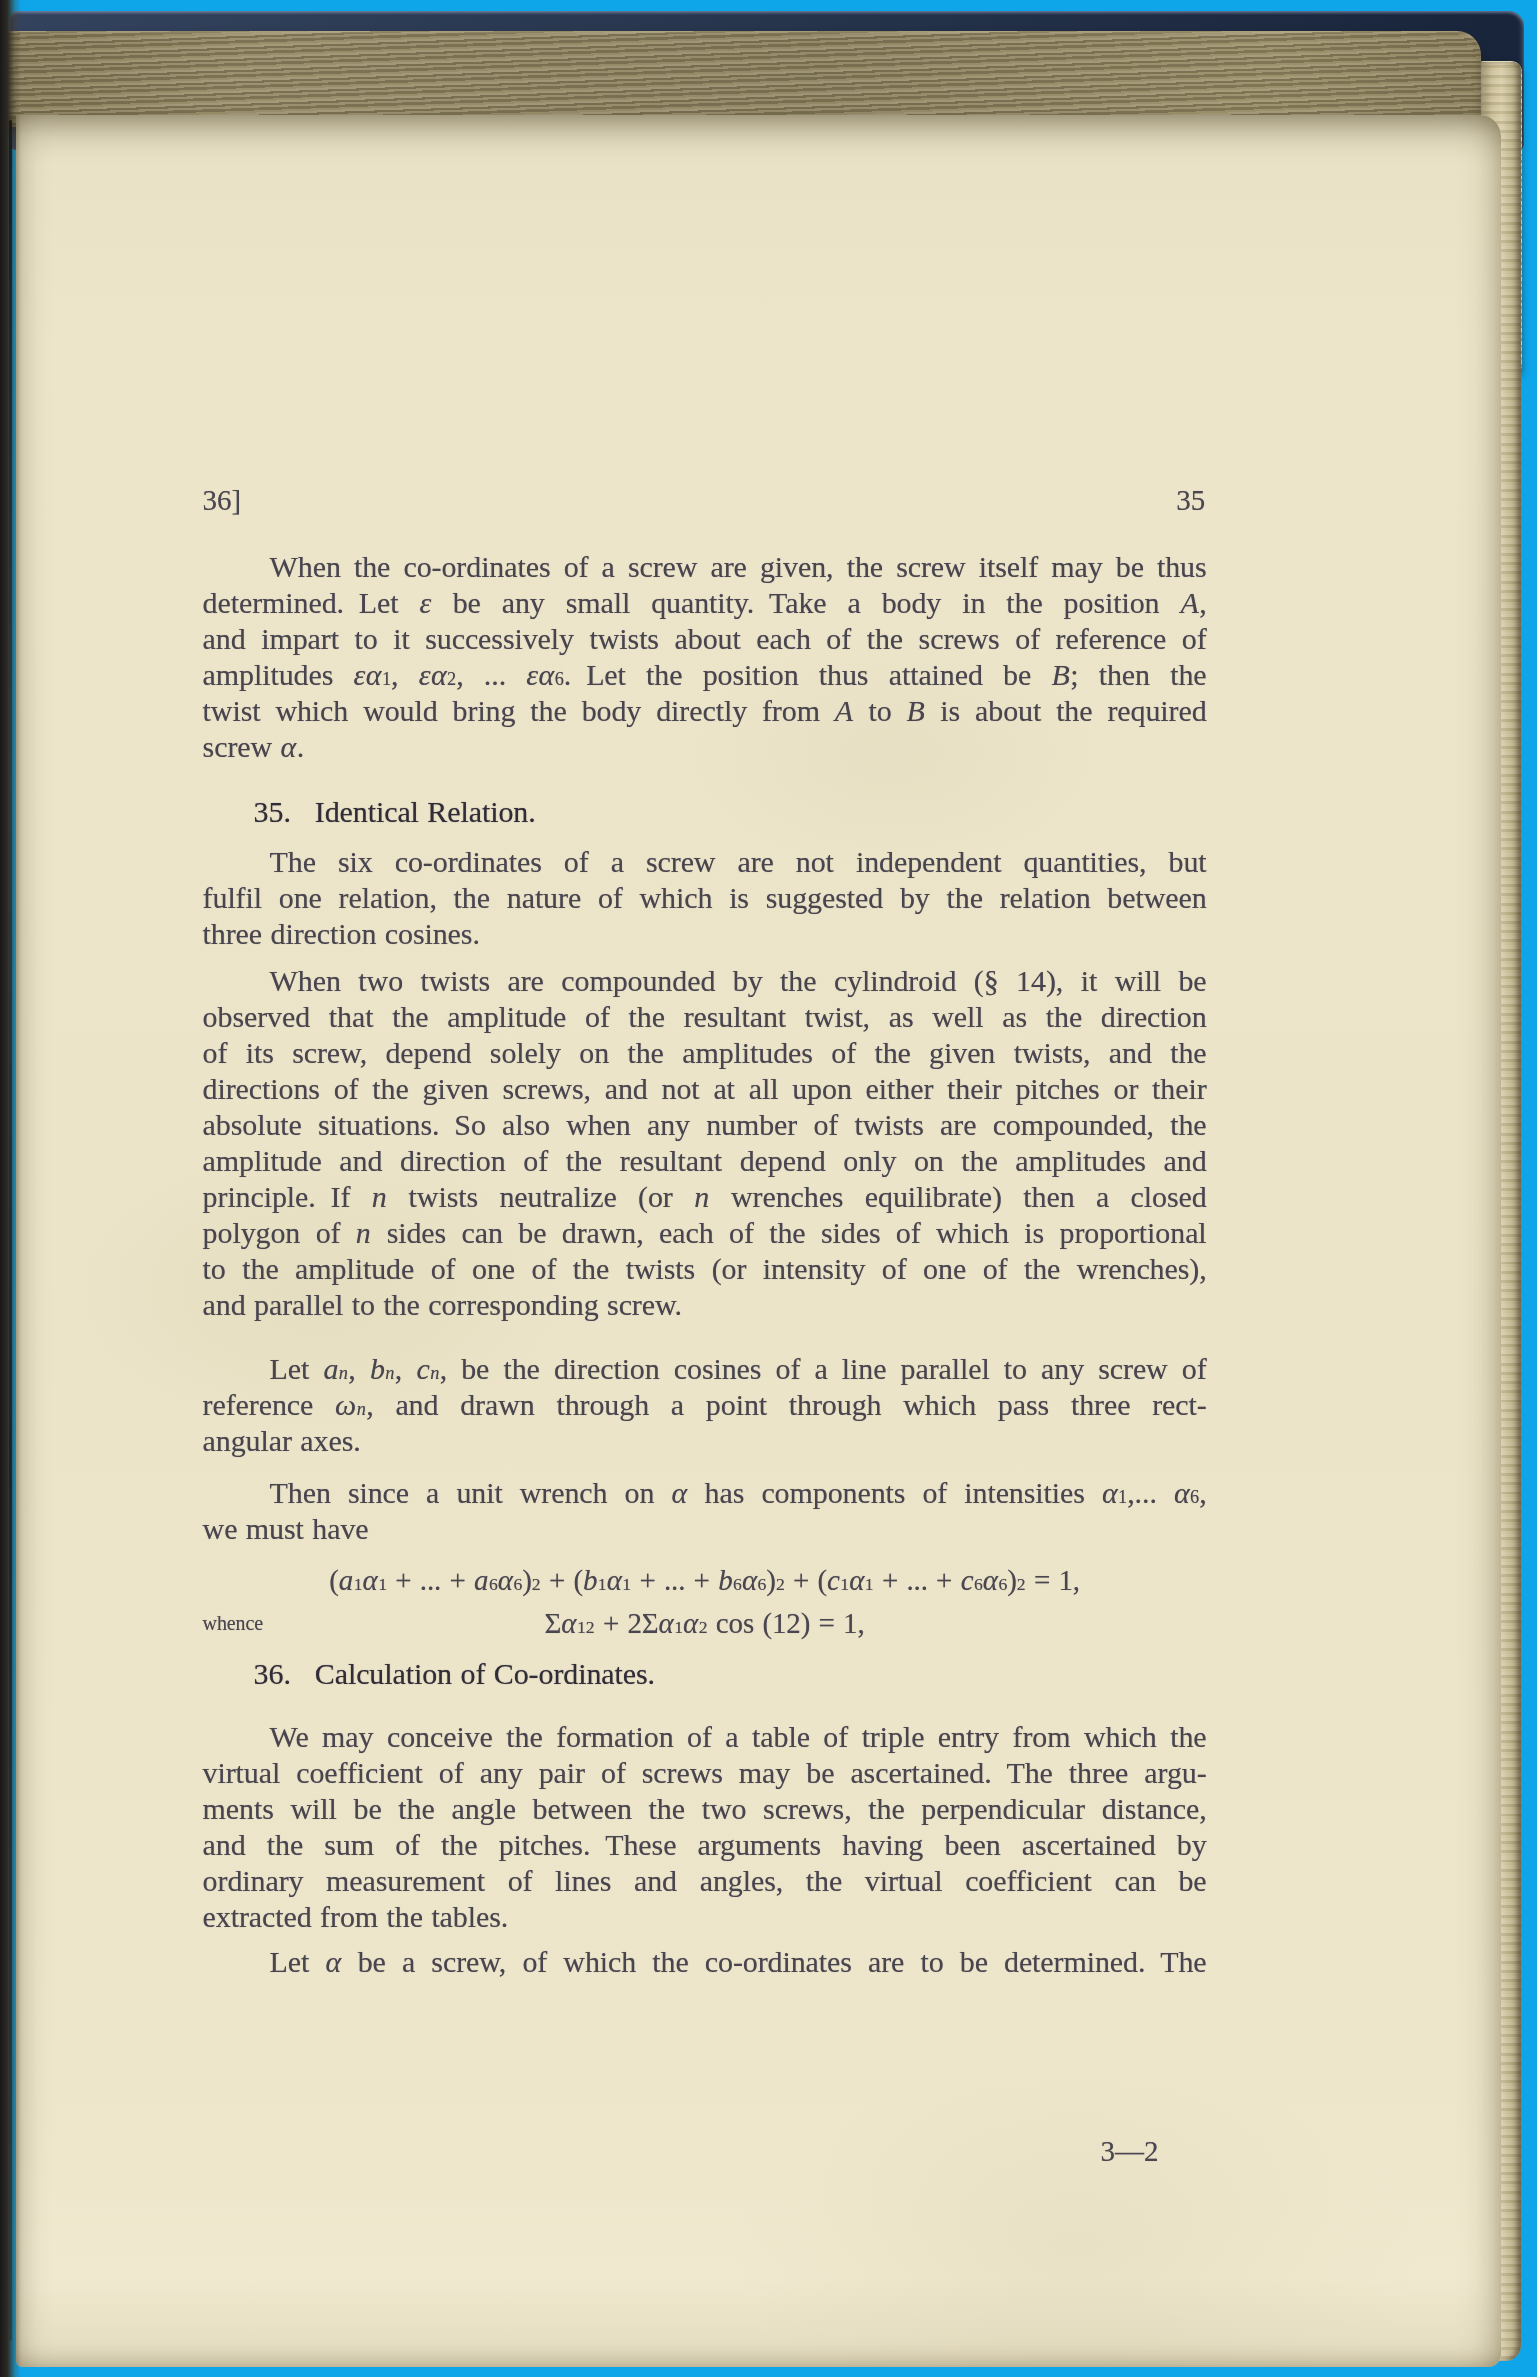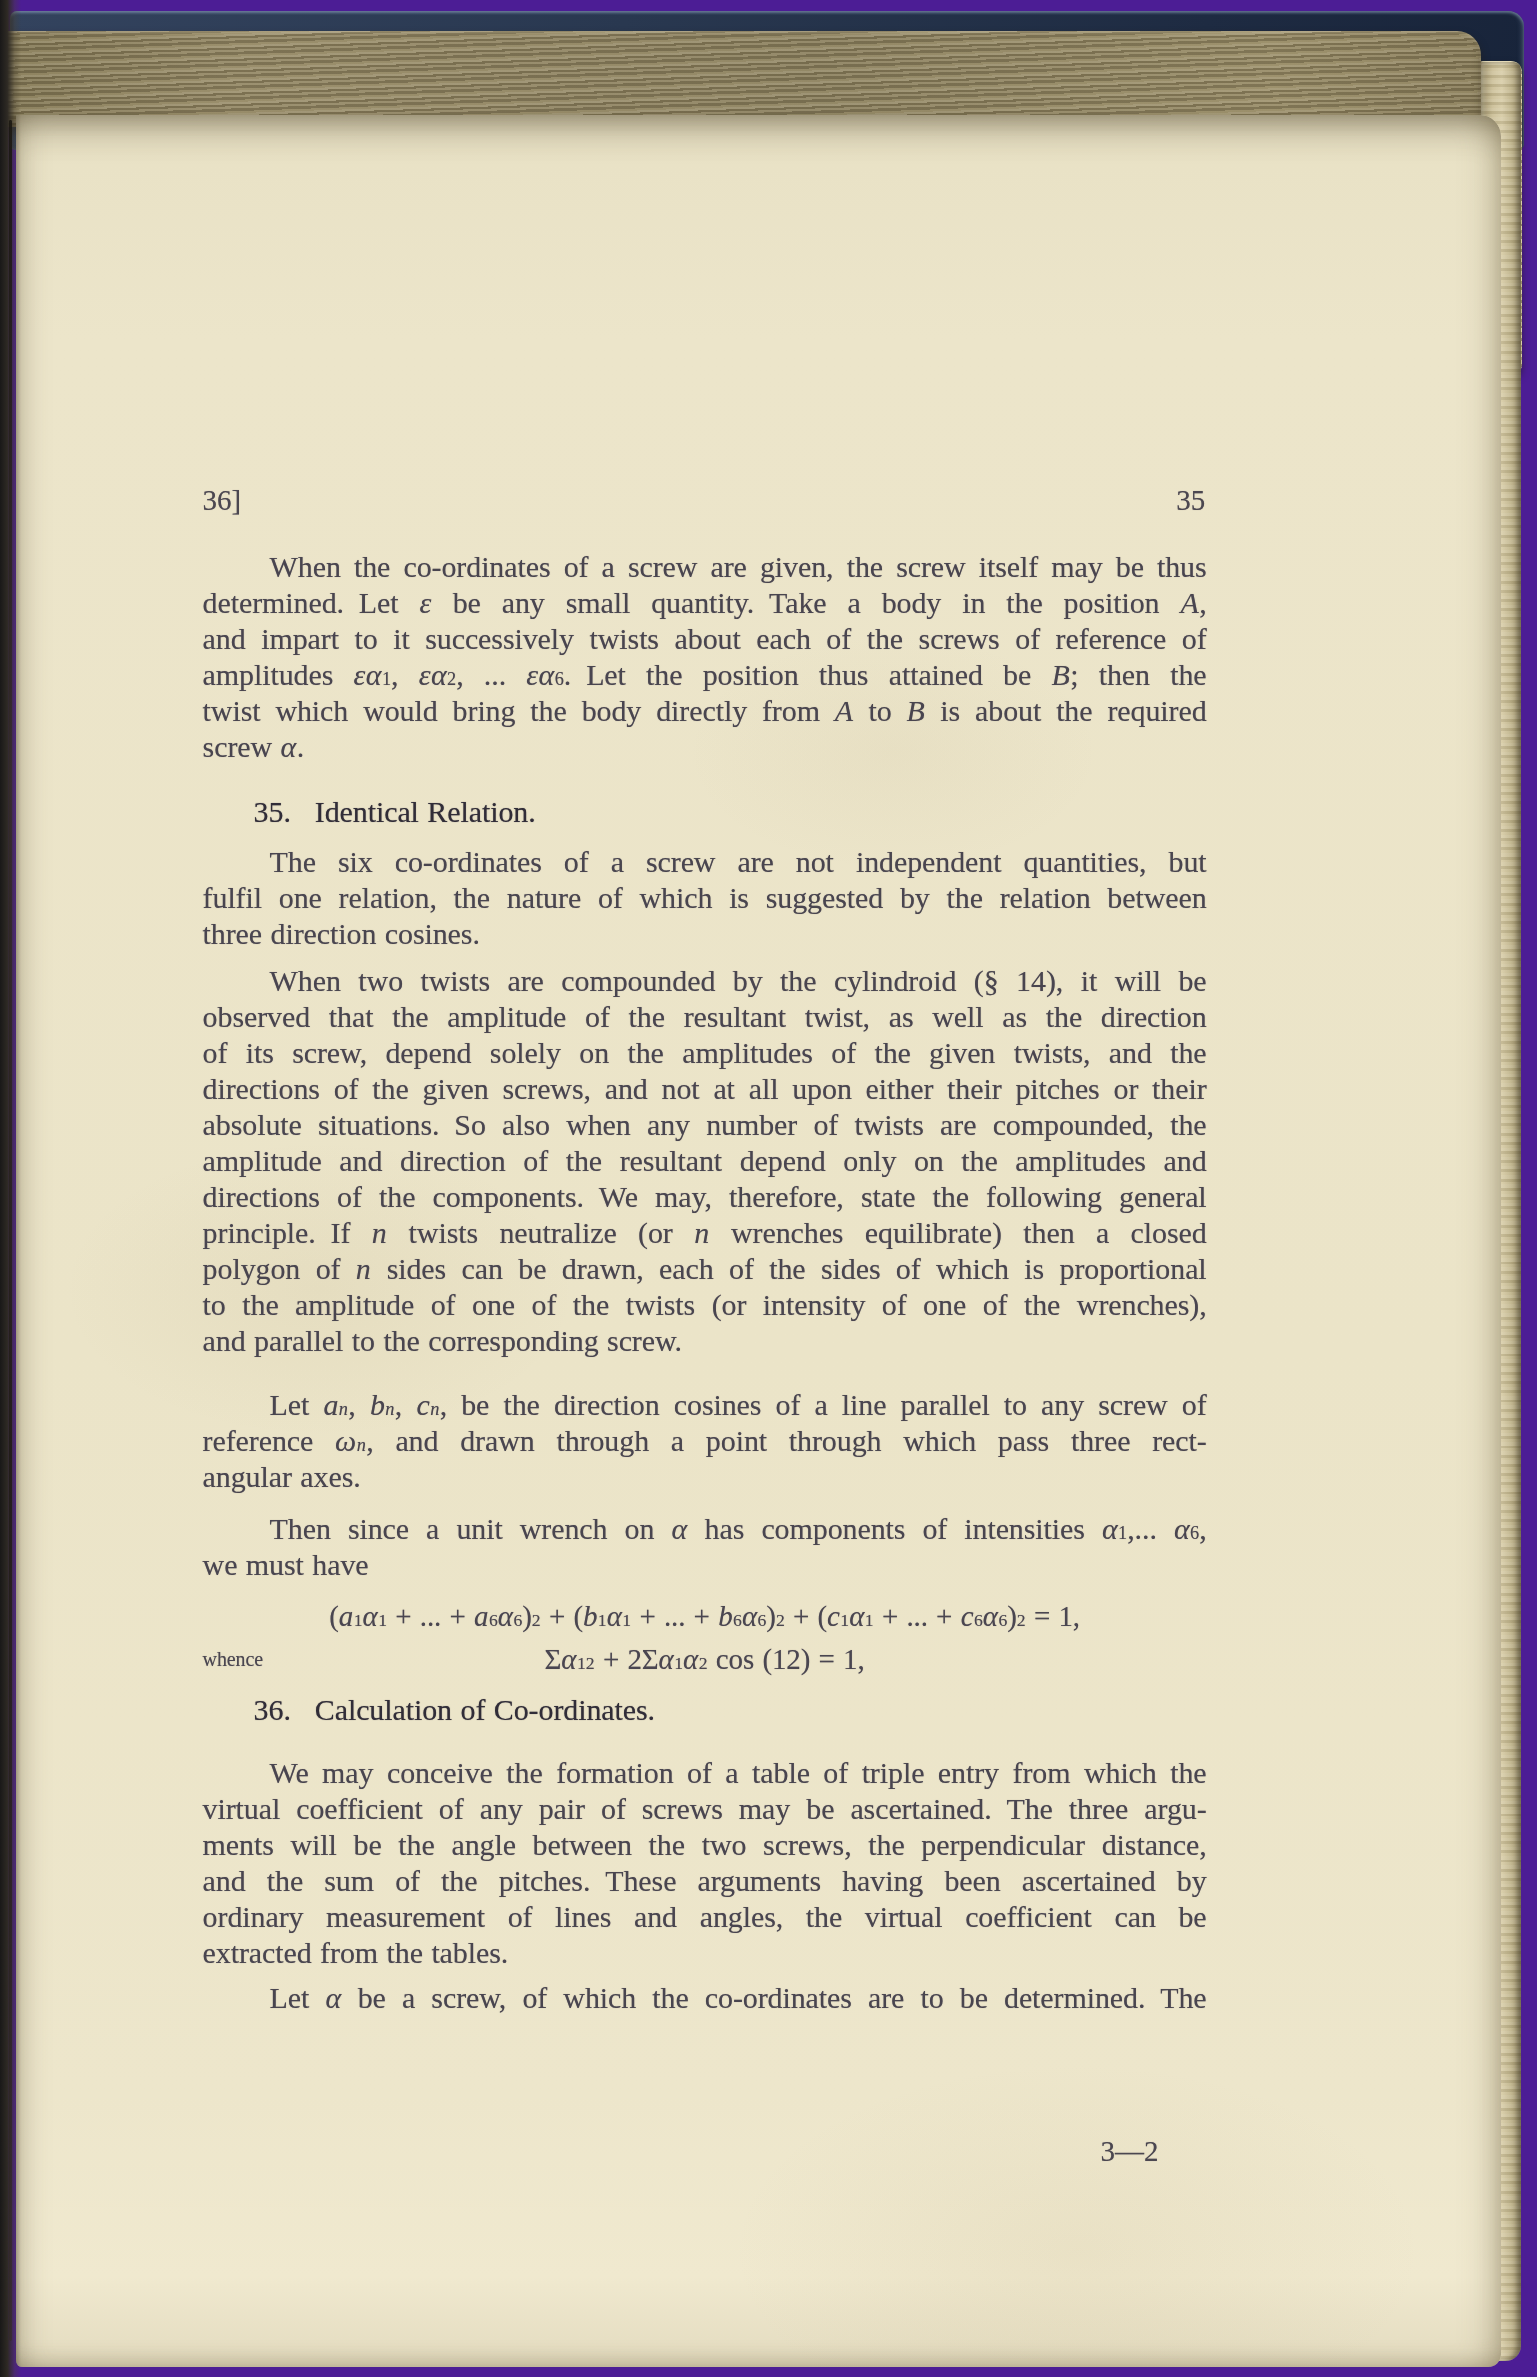--- a/index.html
+++ b/index.html
@@ -5,21 +5,21 @@
   html, body {
     margin: 0;
     padding: 0;
     background: #131215;
   }
   .scene {
     position: relative;
     width: 1537px;
     height: 2377px;
     overflow: hidden;
-    background: #4c1d95;
+    background: #0ea5e9;
     font-family: "Liberation Serif", "DejaVu Serif", serif;
   }
 
   
   .cover-top {
     position: absolute;
     left: 10px; top: 11.3px;
     width: 1514px; height: 139px;
     border-radius: 7px 15.6px 5.7px 5.7px;
     background: linear-gradient(100deg, #33435e 0%, #293850 40%, #1e2b42 78%, #18243a 100%);
@@ -194,21 +194,20 @@
           <div class="line j">fulfil one relation, the nature of which is suggested by the relation between</div>
           <div class="line">three direction cosines.</div>
         </div>
         <div class="block paragraph">
           <div class="line j ind">When two twists are compounded by the cylindroid (§ 14), it will be</div>
           <div class="line j">observed that the amplitude of the resultant twist, as well as the direction</div>
           <div class="line j">of its screw, depend solely on the amplitudes of the given twists, and the</div>
           <div class="line j">directions of the given screws, and not at all upon either their pitches or their</div>
           <div class="line j">absolute situations. So also when any number of twists are compounded, the</div>
           <div class="line j">amplitude and direction of the resultant depend only on the amplitudes and</div>
-          <div class="line j">directions of the components. We may, therefore, state the following general</div>
           <div class="line j">principle. If <i>n</i> twists neutralize (or <i>n</i> wrenches equilibrate) then a closed</div>
           <div class="line j">polygon of <i>n</i> sides can be drawn, each of the sides of which is proportional</div>
           <div class="line j">to the amplitude of one of the twists (or intensity of one of the wrenches),</div>
           <div class="line">and parallel to the corresponding screw.</div>
         </div>
         <div class="block paragraph">
           <div class="line j ind">Let <i>a</i><sub><i>n</i></sub>, <i>b</i><sub><i>n</i></sub>, <i>c</i><sub><i>n</i></sub>, be the direction cosines of a line parallel to any screw of</div>
           <div class="line j">reference <i>ω</i><sub><i>n</i></sub>, and drawn through a point through which pass three rect-</div>
           <div class="line">angular axes.</div>
         </div>

